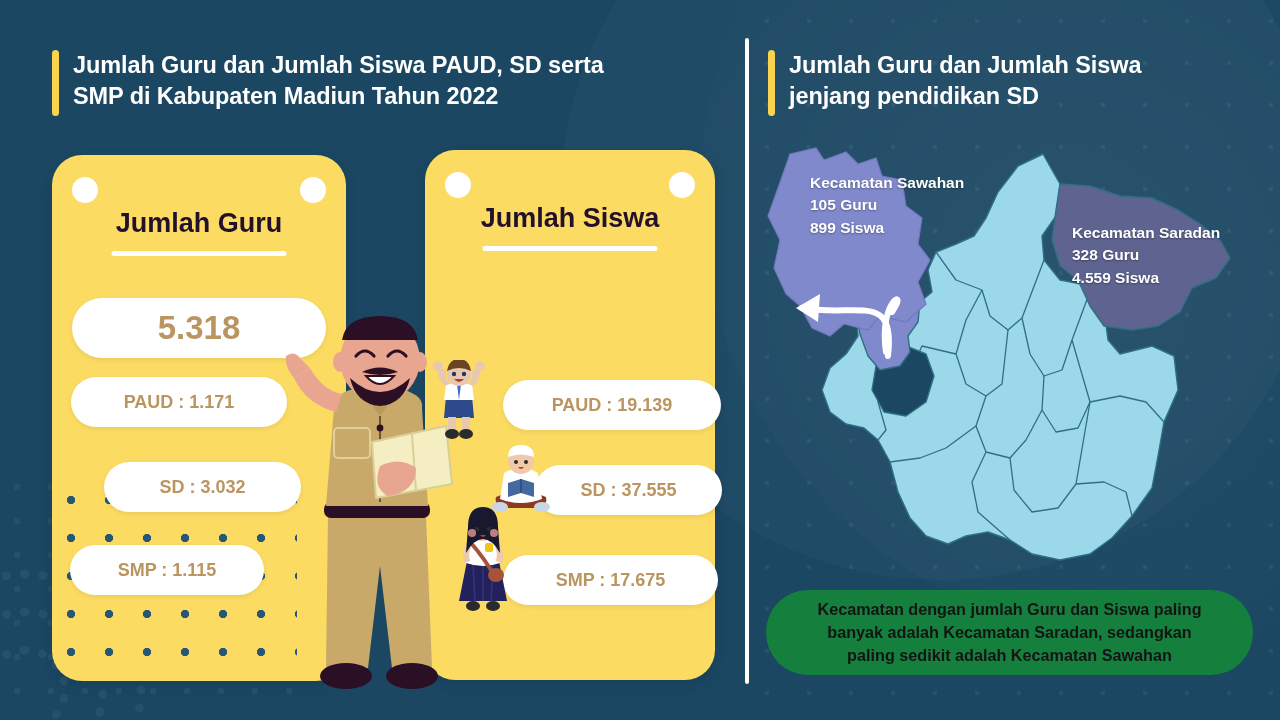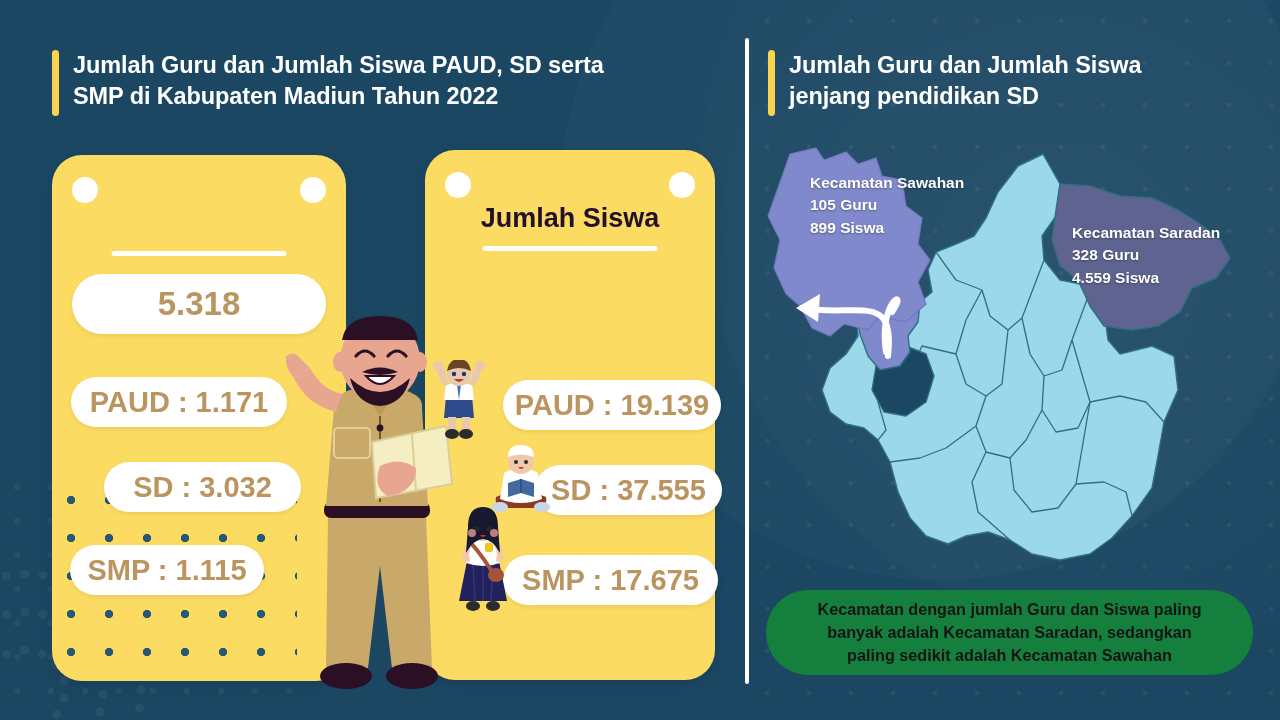--- a/index.html
+++ b/index.html
@@ -93,22 +93,22 @@
     position:absolute; height:5px; background:#ffffff; border-radius:3px;
     top:96px; left:50%; transform:translateX(-50%); width:175px;
   }
 
   .pill{
     position:absolute; background:#ffffff; border-radius:40px;
     display:flex; align-items:center; justify-content:center;
     color:#bb9560; font-weight:bold;
     box-shadow:0 2px 5px rgba(0,0,0,.07);
   }
-  .pill.big{ font-size:33px; height:60px; }
-  .pill.sub{ font-size:29px; height:50px; }
+  .pill.big{ font-size:33px; height:60px;margin-top:24px; }
+  .pill.sub{ font-size:18px; height:50px; }
 
   
   #g-total{ left:20px;  top:119px; width:254px; }
   #g-paud { left:19px;  top:222px; width:216px; }
   #g-sd   { left:52px;  top:307px; width:197px; }
   #g-smp  { left:18px;  top:390px; width:194px; }
 
   
   #s-total{ left:28px;  top:124px; width:250px; }
   #s-paud { left:78px;  top:230px; width:218px; }
@@ -174,20 +174,21 @@
   <div class="bar"></div>
   <h1>Jumlah Guru dan Jumlah Siswa
 jenjang pendidikan SD</h1>
 </div>
 
 <div class="divider"></div>
 
 <div class="card" id="card-guru">
   <div class="punch l"></div>
   <div class="punch r"></div>
+  <h2>Jumlah Guru</h2>
   <div class="rule"></div>
   <div class="card-dots"></div>
 
   <div class="pill big" id="g-total">5.318</div>
   <div class="pill sub" id="g-paud">PAUD : 1.171</div>
   <div class="pill sub" id="g-sd">SD : 3.032</div>
   <div class="pill sub" id="g-smp">SMP : 1.115</div>
 </div>
 
 <div class="card" id="card-siswa">

